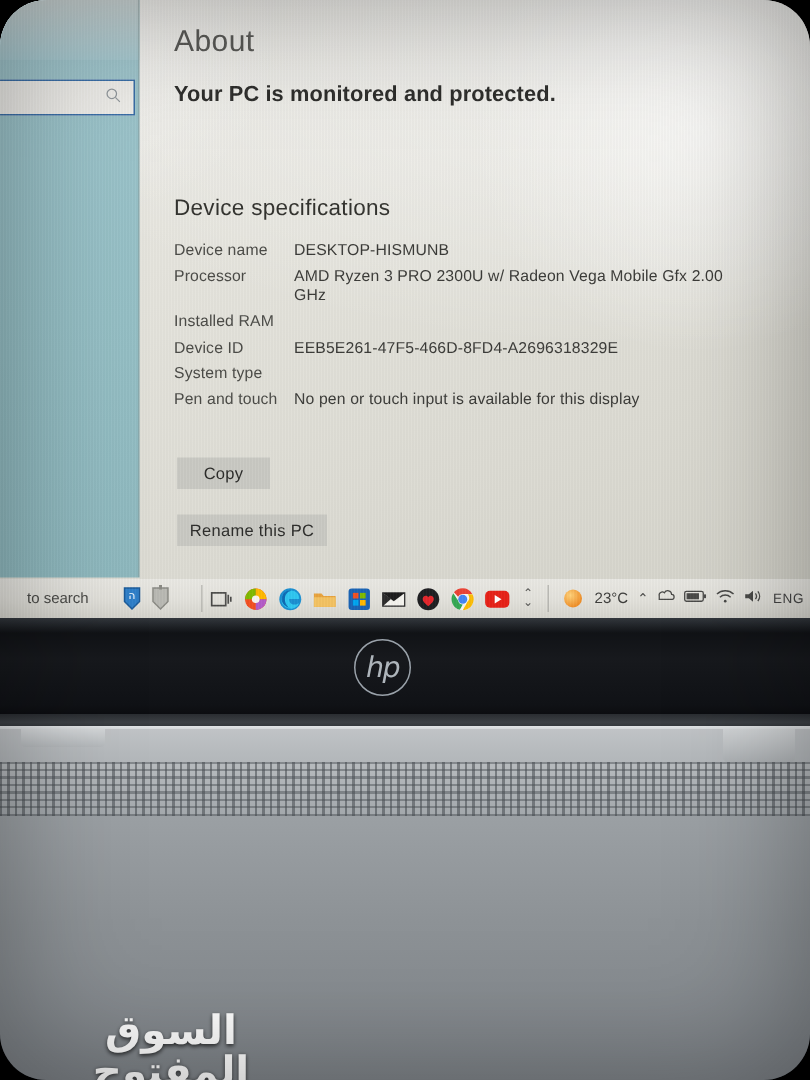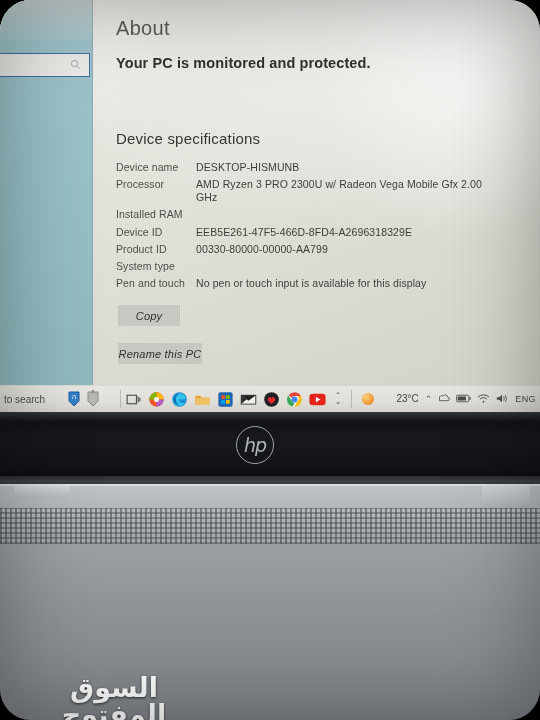--- a/index.html
+++ b/index.html
@@ -44,37 +44,37 @@
 
   .spec-head{position:absolute;left:20px;top:130px;font-size:15px;color:#33332f;letter-spacing:.2px;}
 
   .spec-table{position:absolute;left:20px;top:161px;width:380px;}
   .spec-row{display:flex;align-items:flex-start;margin-bottom:4px;}
   .spec-k{width:80px;flex:0 0 80px;font-size:10.5px;color:#4b4b47;line-height:1.25;letter-spacing:.1px;}
   .spec-v{font-size:10.5px;color:#3b3b38;line-height:1.25;letter-spacing:.1px;}
 
   .btn{position:absolute;background:#c9c9c3;color:#2d2d2b;border:none;
     font-family:"Liberation Sans",sans-serif;font-size:11px;letter-spacing:.2px;
-    display:flex;align-items:center;justify-content:center;font-style:italic;}
+    display:flex;align-items:center;justify-content:center;}
   .btn-copy{left:22px;top:305px;width:62px;height:21px;}
-  .btn-rename{left:22px;top:343px;width:84px;height:21px;}
+  .btn-rename{left:22px;top:343px;width:100px;height:21px;}
 
   
   .taskbar{position:absolute;left:0;top:386px;width:540px;height:26px;
     background:linear-gradient(180deg,#e9e8e3 0%,#e2e1db 55%,#d5d4cd 100%);
     display:flex;align-items:center;overflow:hidden;}
-  .tb-searchtext{font-size:10px;color:#4a4a47;margin-left:4px;width:62px;}
+  .tb-searchtext{font-size:10px;color:#4a4a47;margin-left:18px;width:62px;}
   .tb-hanukkah{display:flex;align-items:center;gap:3px;width:50px;}
   .tb-divider{width:1px;height:18px;background:rgba(140,140,135,.45);margin:0 4px;}
   .tb-icons{display:flex;align-items:center;gap:6px;}
   .tbico{width:17px;height:17px;border-radius:3px;display:block;}
   .tb-right{margin-left:auto;display:flex;align-items:center;gap:6px;padding-right:4px;}
   .chev{display:flex;flex-direction:column;align-items:center;line-height:6px;
     font-size:8px;color:#5a5a58;}
-  .weather{display:flex;align-items:flex-start;gap:22px;}
+  .weather{display:flex;align-items:center;gap:8px;}
   .wsun{width:12px;height:12px;border-radius:50%;
     background:radial-gradient(circle at 35% 32%,#ffd27a,#f0902a 70%);}
   .wtemp{font-size:10px;color:#3d3d3b;}
   .tray{display:flex;align-items:center;gap:6px;}
   .traylang{font-size:9px;color:#444;letter-spacing:.4px;}
 
   
   .bezel{position:absolute;left:0;top:412px;width:540px;height:68px;
     background:linear-gradient(180deg,#0d0f12 0%,#17191d 40%,#101216 85%,#090a0d 100%);}
   .bezel-sheen{position:absolute;left:0;top:412px;width:540px;height:10px;
@@ -154,24 +154,20 @@
         <div class="spec-row">
           <div class="spec-k">Processor</div>
           <div class="spec-v">AMD Ryzen 3 PRO 2300U w/ Radeon Vega Mobile Gfx 2.00 GHz</div>
         </div>
         <div class="spec-row">
           <div class="spec-k">Installed RAM</div>
         </div>
         <div class="spec-row">
           <div class="spec-k">Device ID</div>
           <div class="spec-v">EEB5E261-47F5-466D-8FD4-A2696318329E</div>
-        </div>
-        <div class="spec-row">
-          <div class="spec-k">Product ID</div>
-          <div class="spec-v">00330-80000-00000-AA799</div>
         </div>
         <div class="spec-row">
           <div class="spec-k">System type</div>
         </div>
         <div class="spec-row">
           <div class="spec-k">Pen and touch</div>
           <div class="spec-v">No pen or touch input is available for this display</div>
         </div>
       </div>
 

